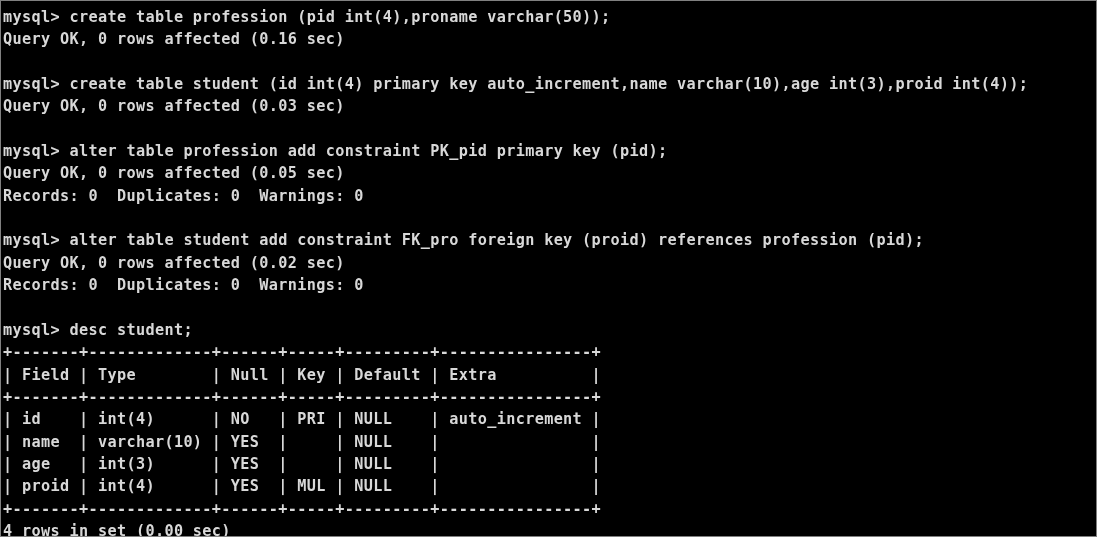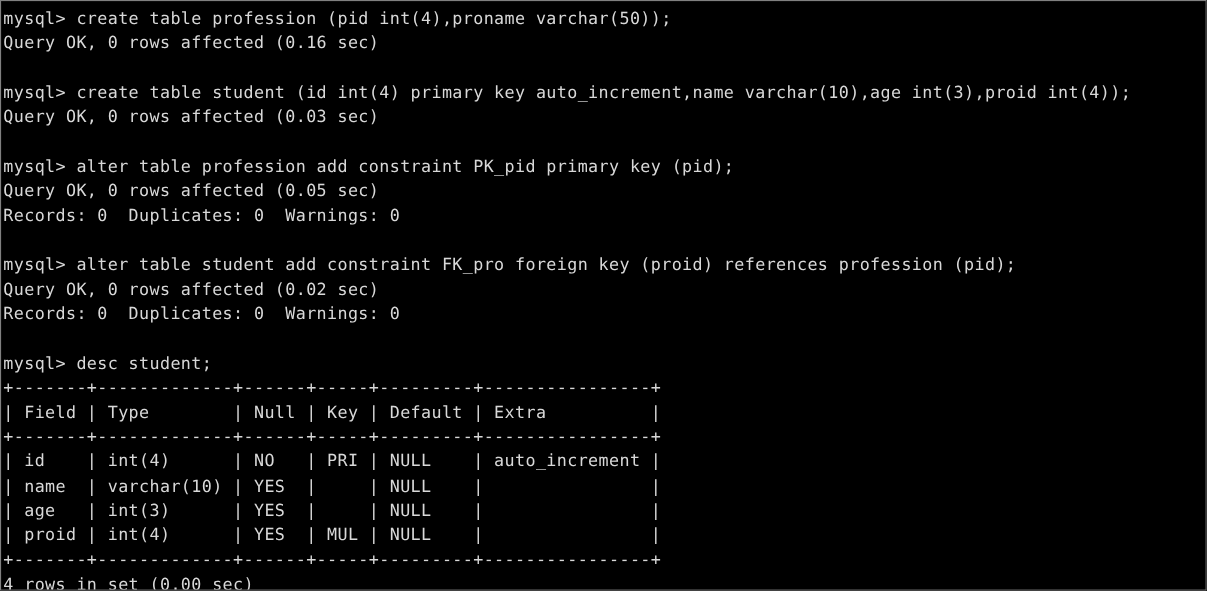--- a/index.html
+++ b/index.html
@@ -9,20 +9,21 @@
     background: #000000;
   }
   #terminal {
     position: relative;
     width: 1097px;
     height: 537px;
     background: #000000;
     box-sizing: border-box;
     border: 1px solid #808080;
     overflow: hidden;
+    font-weight: bold;
   }
   #console-output {
     position: absolute;
     top: 5px;
     left: 2px;
     margin: 0;
     padding: 0;
     font-family: "DejaVu Sans Mono", "Liberation Mono", monospace;
     font-size: 15.2px;
     line-height: 22.35px;

